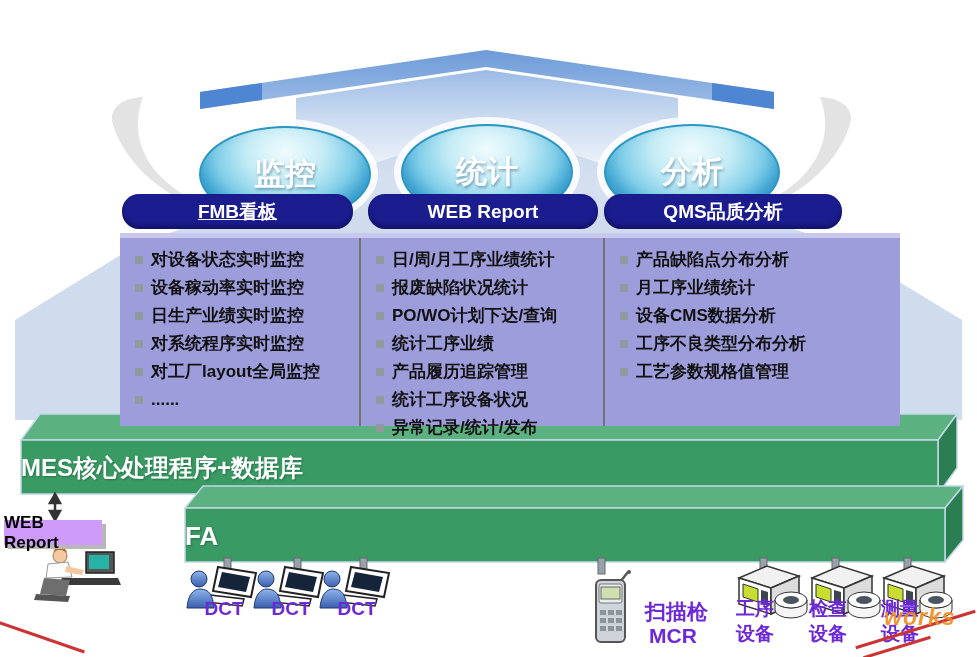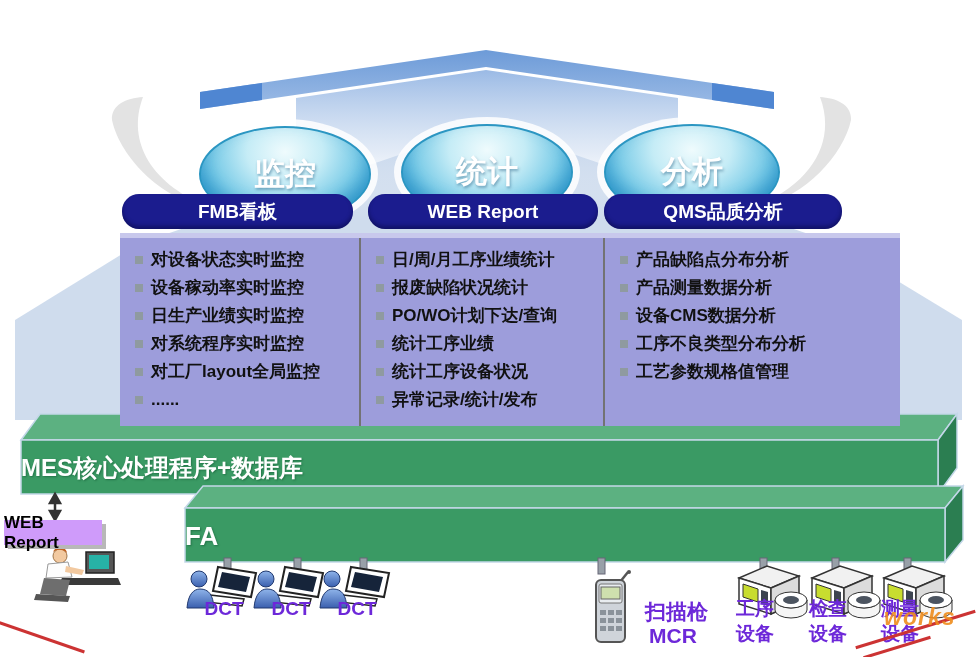--- a/index.html
+++ b/index.html
@@ -103,21 +103,21 @@
       <rect x="360" y="558" width="7" height="16"></rect>
       <rect x="598" y="558" width="7" height="16"></rect>
       <rect x="760" y="558" width="7" height="16"></rect>
       <rect x="832" y="558" width="7" height="16"></rect>
       <rect x="904" y="558" width="7" height="16"></rect>
     </g>
   </svg>
   <div class="barlabel z2" style="left:21px;top:452px;width:917px;font-size:24px;">MES核心处理程序+数据库</div>
   <div class="barlabel z2" style="left:185px;top:521px;width:760px;font-size:26px;">FA</div>
 
-  <div class="pill z4" style="left:122px;top:194px;width:231px;">
+  <div class="pill z4" style="left:122px;top:194px;width:231px;text-decoration:underline;">
     <span>FMB看板</span>
   </div>
   <div class="pill z4" style="left:368px;top:194px;width:230px;">
     <span>WEB Report</span>
   </div>
   <div class="pill z4" style="left:604px;top:194px;width:238px;">
     <span>QMS品质分析</span>
   </div>
 
   <div class="panels">
@@ -162,37 +162,41 @@
         <li>
             <span class="bullet"></span>
             <span>PO/WO计划下达/查询</span>
           </li>
         <li>
             <span class="bullet"></span>
             <span>统计工序业绩</span>
           </li>
         <li>
             <span class="bullet"></span>
+            <span>产品履历追踪管理</span>
+          </li>
+        <li>
+            <span class="bullet"></span>
             <span>统计工序设备状况</span>
           </li>
         <li>
             <span class="bullet"></span>
             <span>异常记录/统计/发布</span>
           </li>
       </ul>
     </div>
     <div class="pcol" style="width:293px;">
       <ul>
         <li>
             <span class="bullet"></span>
             <span>产品缺陷点分布分析</span>
           </li>
         <li>
             <span class="bullet"></span>
-            <span>产品测量数据分析</span>
+            <span>月工序业绩统计</span>
           </li>
         <li>
             <span class="bullet"></span>
             <span>设备CMS数据分析</span>
           </li>
         <li>
             <span class="bullet"></span>
             <span>工序不良类型分布分析</span>
           </li>
         <li>

